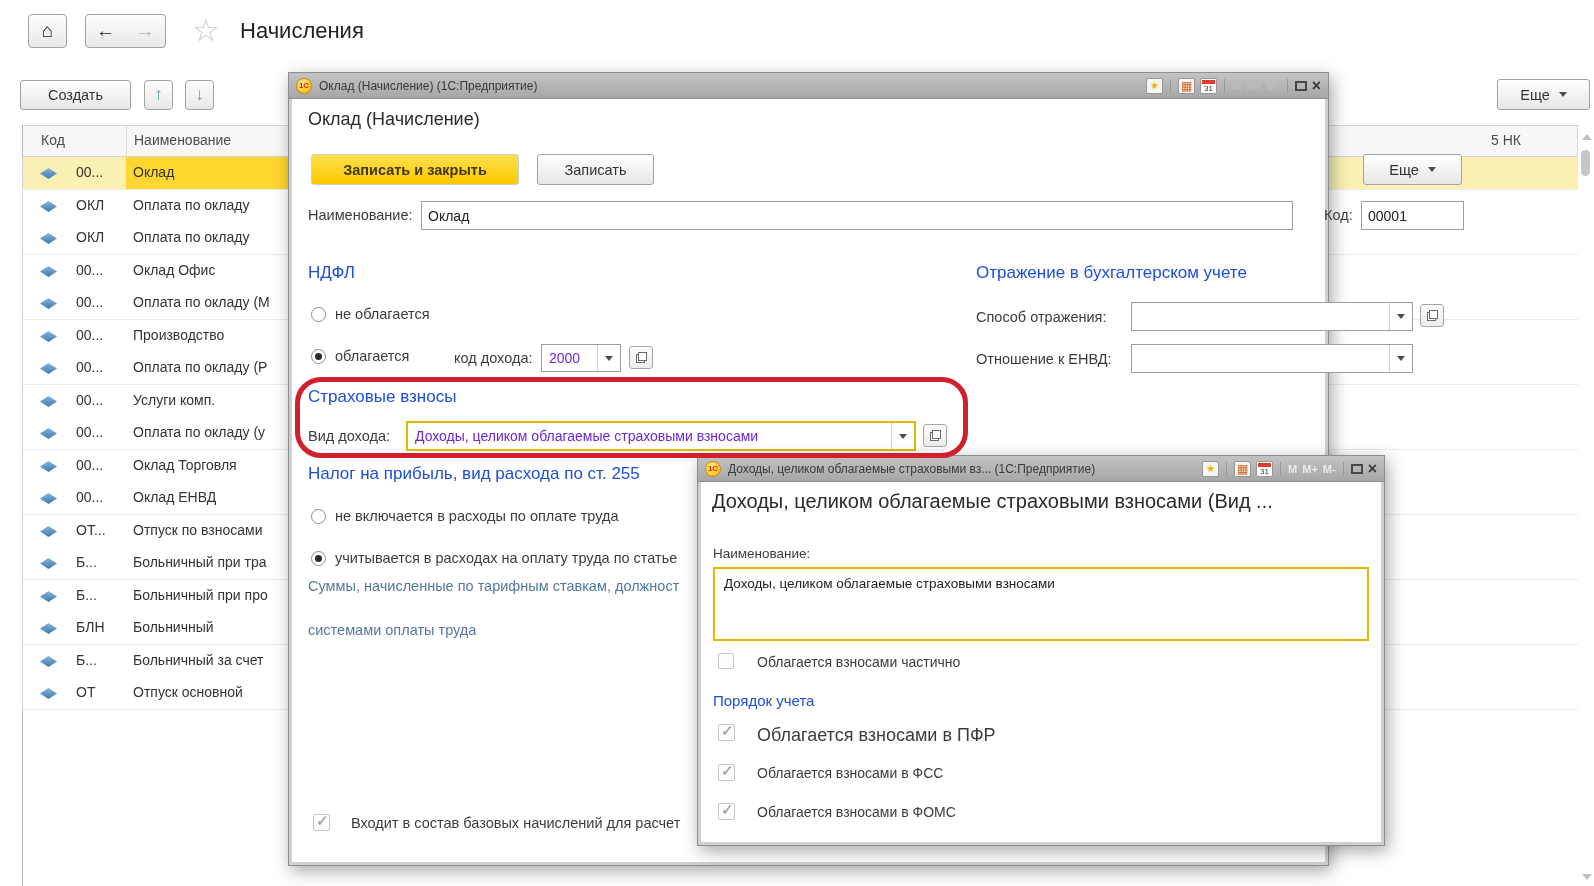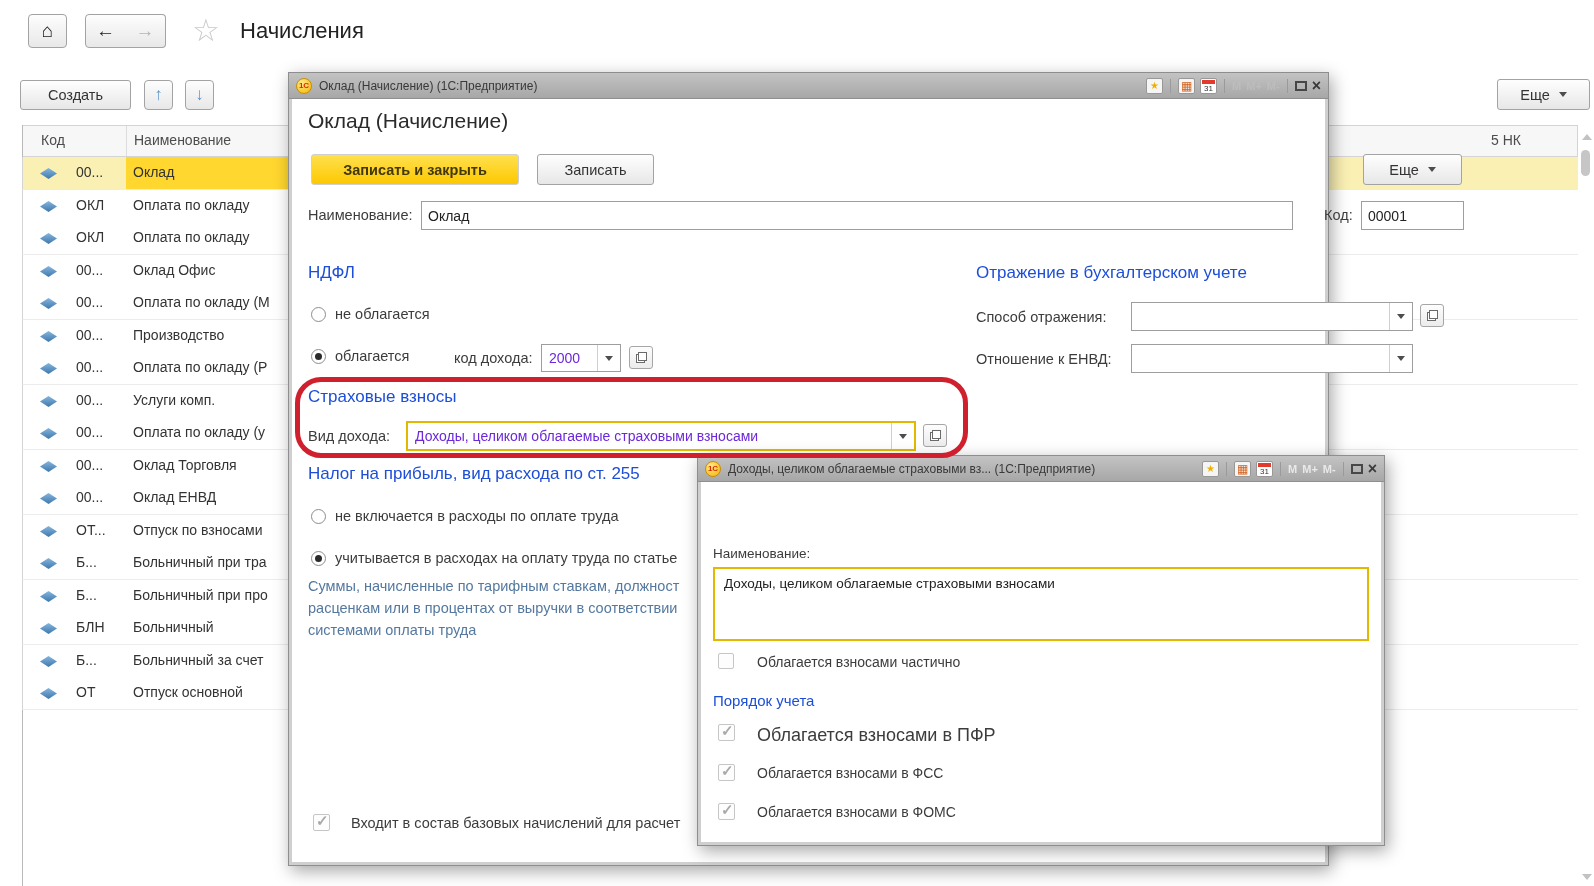--- a/index.html
+++ b/index.html
@@ -78,21 +78,21 @@
   .ic-cal::after { content:"31"; position:absolute; left:0; right:0; bottom:0px; font-size:8px; color:#333; text-align:center; }
   .mem { font-size:11px; font-weight:bold; }
   .dlg1 .mem { color:#bdbdbd; } .dlg2 .mem { color:#e9e9e9; }
   .tb-div { width:1px; height:14px; background:#9a9a9a; margin:0 2px; }
   .ic-max { width:12px; height:10px; border:2px solid #474747; background:transparent; }
   .ic-close { font-size:16px; font-weight:bold; color:#3a3a3a; line-height:1; }
   .logo1c { width:16px; height:16px; border-radius:50%; flex:0 0 16px;
             background:radial-gradient(circle at 35% 30%, #ffe98a, #f5b400); border:1px solid #c98f00;
             display:flex; align-items:center; justify-content:center; }
   .logo1c::after { content:"1С"; font-size:8px; font-weight:bold; color:#d42a00; }
-  .win-h1 { position:absolute; font-size:21px; color:#2b2b2b; white-space:nowrap; }
+  .win-h1 { position:absolute; font-size:18px; color:#2b2b2b; white-space:nowrap; }
   .note-line { position:absolute; font-size:14.5px; color:#54789f; white-space:nowrap; }
 
   
   #annotation-red { position:absolute; left:295px; top:377px; width:673px; height:81px;
                     border:5px solid #d0202e; border-radius:26px; z-index:40; }
 
   .z10 { z-index:10; } .z20 { z-index:20; }
   textarea.big { position:absolute; resize:none; border:2px solid #e2b800; font:13.5px "Liberation Sans",sans-serif;
                  color:#222; padding:7px 9px; outline:none; overflow:hidden; }
 </style>
@@ -293,21 +293,20 @@
     <div class="open-btn" style="left:634px;top:351px;">
       <span class="open-glyph"></span>
     </div>
 
     <span class="green-h" style="left:19px;top:391px;">Налог на прибыль, вид расхода по ст. 255</span>
     <span class="radio" style="left:22px;top:436px;"></span>
     <span class="lbl" style="left:46px;top:435px;">не включается в расходы по оплате труда</span>
     <span class="radio sel" style="left:22px;top:478px;"></span>
     <span class="lbl" style="left:46px;top:477px;">учитывается в расходах на оплату труда по статье</span>
     <span class="note-line" style="left:19px;top:505px;">Суммы, начисленные по тарифным ставкам, должност</span>
-    <span class="note-line" style="left:19px;top:527px;">расценкам или в процентах от выручки в соответствии</span>
     <span class="note-line" style="left:19px;top:549px;">системами оплаты труда</span>
 
     <span class="green-h" style="left:687px;top:190px;">Отражение в бухгалтерском учете</span>
     <span class="lbl" style="left:687px;top:236px;">Способ отражения:</span>
     <div class="combo" style="left:842px;top:229px;width:282px;height:29px;">
       <span class="arrow-seg">
           <span class="dd-caret"></span>
         </span>
     </div>
     <div class="open-btn" style="left:1131px;top:231px;">
@@ -337,20 +336,21 @@
         <span class="mem">M</span>
         <span class="mem">M+</span>
         <span class="mem">M-</span>
         <span class="tb-div"></span>
         <span class="ic-max"></span>
         <span class="ic-close">×</span>
       </span>
     </div>
     <div class="content"></div>
 
+    <div class="win-h1" style="left:14px;top:34px;font-size:20px;max-width:660px;overflow:hidden;">Доходы, целиком облагаемые страховыми взносами (Вид ...</div>
 
     <span class="lbl" style="left:15px;top:90px;font-size:13.5px;">Наименование:</span>
     <textarea class="big" style="left: 15px; top: 111px; width: 656px; height: 74px;">Доходы, целиком облагаемые страховыми взносами</textarea>
 
     <span class="cb" style="left:20px;top:197px;width:16px;height:16px;"></span>
     <span class="lbl" style="left:59px;top:198px;font-size:14px;">Облагается взносами частично</span>
 
     <span class="green-h" style="left:15px;top:236px;font-size:15px;">Порядок учета</span>
 
     <span class="cb checked" style="left:20px;top:268px;"></span>

